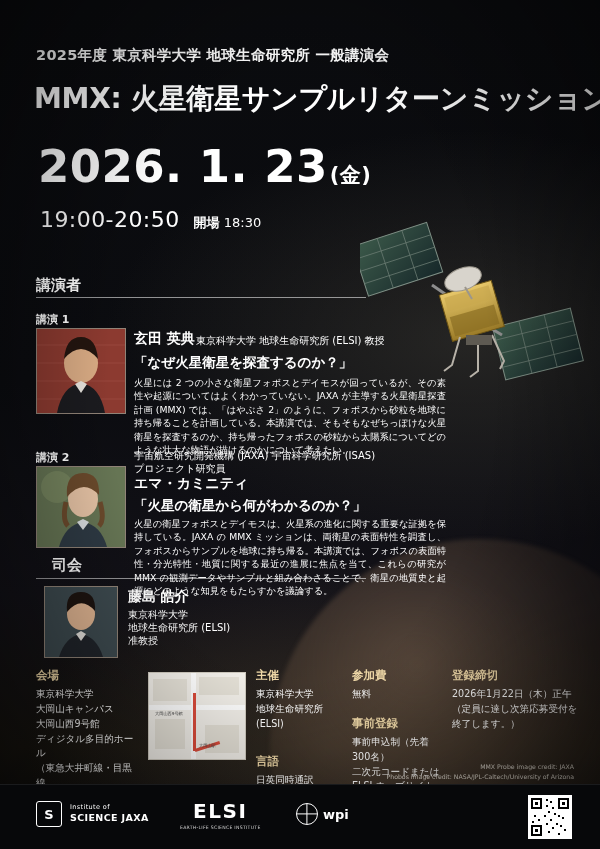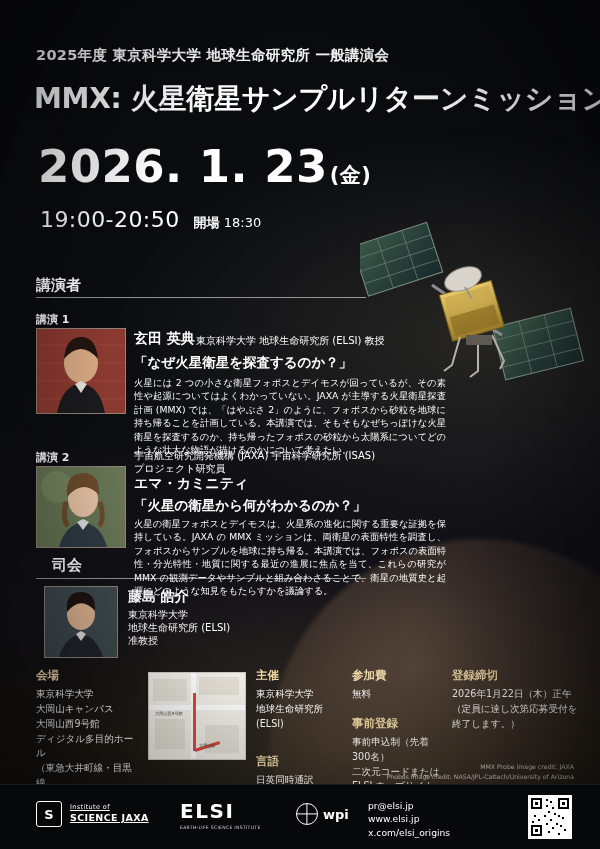--- a/index.html
+++ b/index.html
@@ -104,22 +104,22 @@
   
   .footer{
     position:absolute;left:0;right:0;bottom:0;height:64px;
     background:#07080a;border-top:1px solid rgba(255,255,255,.08);
   }
   .logo-ist{position:absolute;left:36px;top:16px;display:flex;align-items:center;gap:8px;}
   .logo-ist .mark{
     width:24px;height:24px;border:1.6px solid #fff;border-radius:3px;
     display:flex;align-items:center;justify-content:center;font-size:13px;font-weight:bold;
   }
-  .logo-ist .txt{font-size:9.5px;line-height:1.2;font-weight:bold;letter-spacing:.04em;text-decoration:underline;}
-  .logo-elsi{position:absolute;left:180px;top:14px;text-align:left;}
+  .logo-ist .txt{font-size:9.5px;line-height:1.2;font-weight:bold;letter-spacing:.04em;}
+  .logo-elsi{position:absolute;left:180px;top:14px;text-align:center;}
   .logo-elsi .big{font-size:20px;font-weight:bold;letter-spacing:.08em;}
   .logo-elsi .sub{font-size:4.6px;letter-spacing:.06em;color:#cfcfcf;margin-top:2px;}
   .logo-wpi{position:absolute;left:296px;top:18px;display:flex;align-items:center;gap:5px;}
   .logo-wpi .globe{
     width:20px;height:20px;border-radius:50%;border:1.4px solid #fff;position:relative;
   }
   .logo-wpi .globe:before{content:"";position:absolute;left:50%;top:0;width:1.2px;height:100%;background:#fff;transform:translateX(-50%);}
   .logo-wpi .globe:after{content:"";position:absolute;top:50%;left:0;height:1.2px;width:100%;background:#fff;transform:translateY(-50%);}
   .contact{position:absolute;left:368px;top:14px;font-size:9.2px;line-height:1.45;color:#ffffff;}
   .qr{position:absolute;right:28px;top:10px;width:44px;height:44px;background:#fff;}
@@ -335,25 +335,20 @@
         <div>SCIENCE JAXA</div>
       </div>
     </div>
     <div class="logo-elsi">
       <div class="big">ELSI</div>
       <div class="sub">EARTH-LIFE SCIENCE INSTITUTE</div>
     </div>
     <div class="logo-wpi">
       <div class="globe"></div>
       <div style="font-size:13px;font-weight:bold;">wpi</div>
-    </div>
-    <div class="contact">
-      <div>pr@elsi.jp</div>
-      <div>www.elsi.jp</div>
-      <div>x.com/elsi_origins</div>
     </div>
     <div class="qr">
       <svg viewBox="0 0 44 44" width="44" height="44">
         <rect width="44" height="44" fill="#fff"></rect>
         <g fill="#000">
           <rect x="3" y="3" width="11" height="11"></rect>
             <rect x="5" y="5" width="7" height="7" fill="#fff"></rect>
             <rect x="7" y="7" width="3" height="3"></rect>
           <rect x="30" y="3" width="11" height="11"></rect>
             <rect x="32" y="5" width="7" height="7" fill="#fff"></rect>

